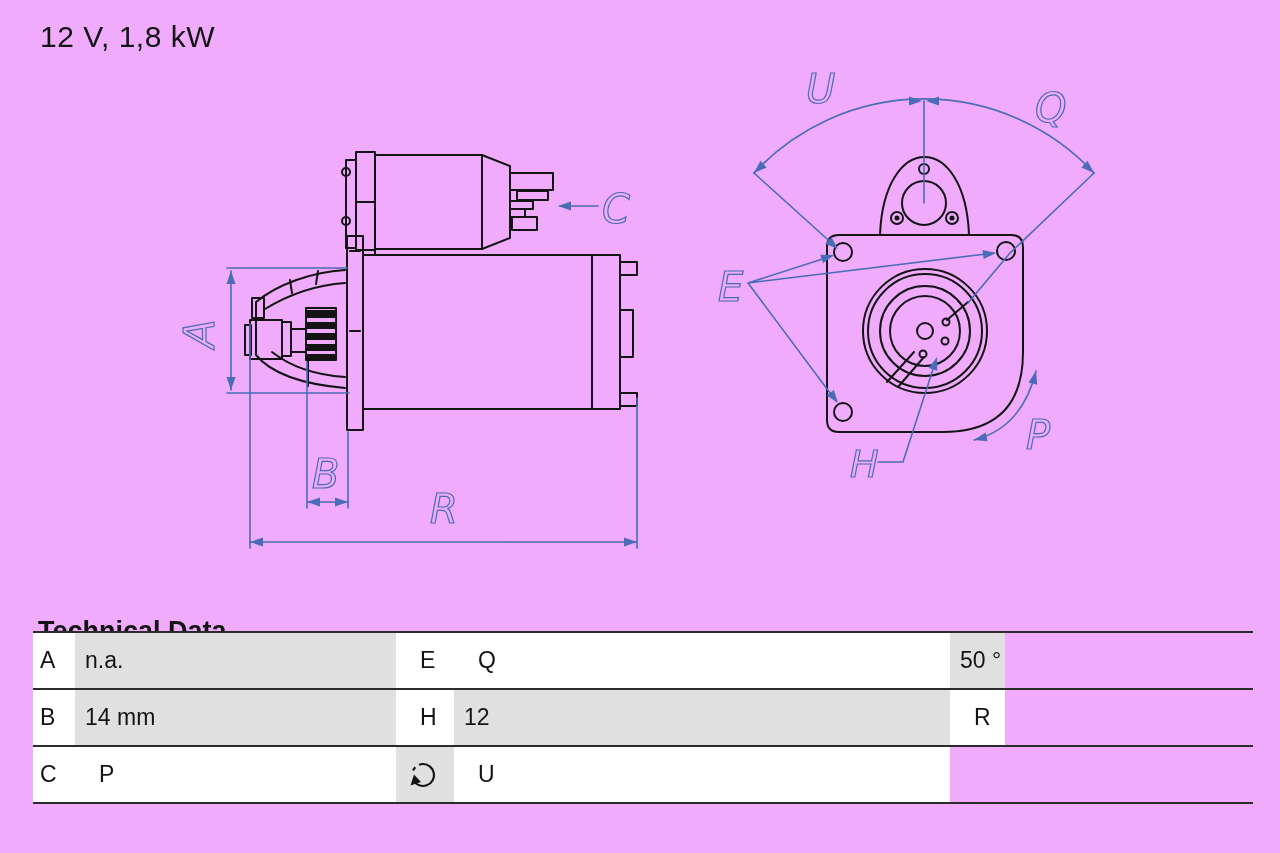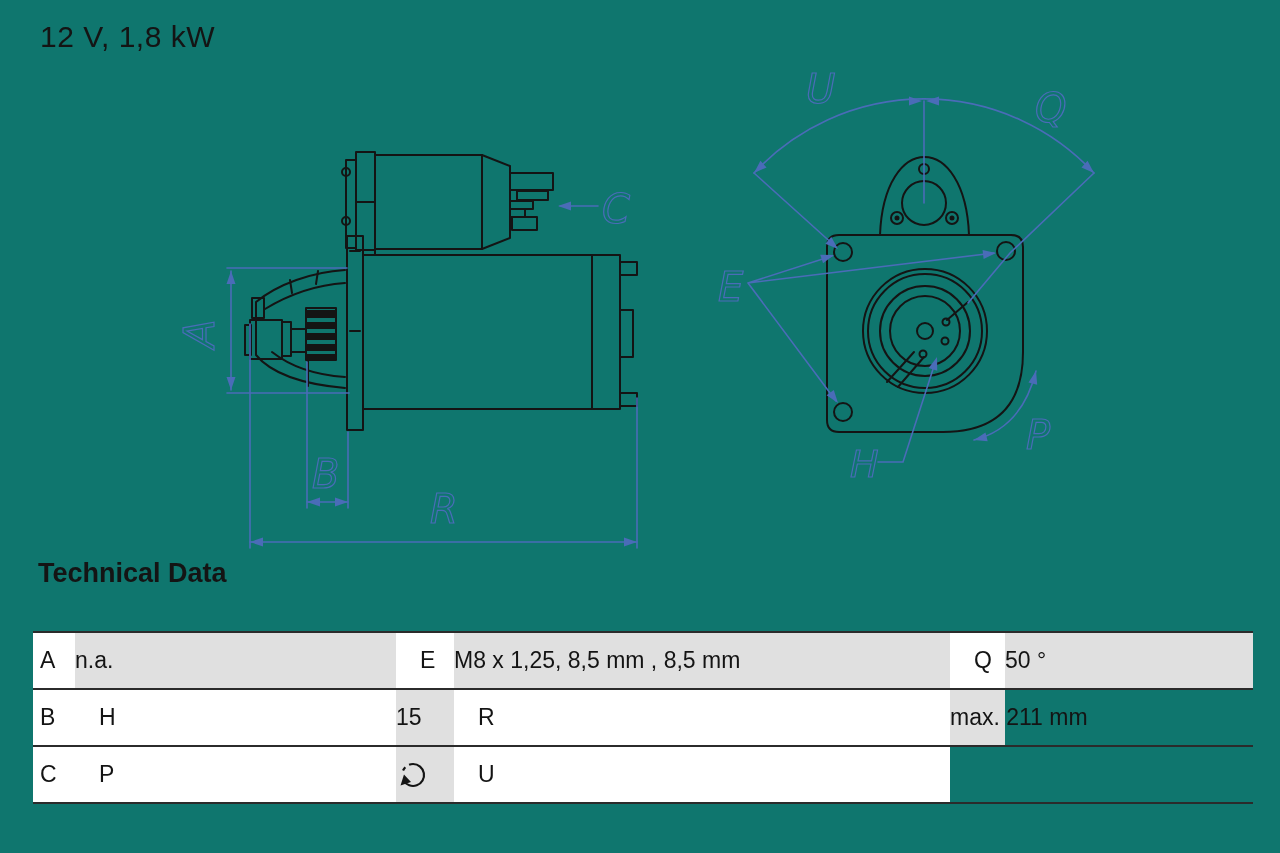--- a/index.html
+++ b/index.html
@@ -1,27 +1,27 @@
 <!DOCTYPE html>
 <html><head>
 <meta charset="utf-8">
 <style>
   html,body{margin:0;padding:0;background:#fff;}
-  #stage{position:relative;width:1280px;height:853px;background:#0f766e;overflow:hidden;
+  #stage{position:relative;width:1280px;height:853px;background:#f0abfc;overflow:hidden;
          font-family:"Liberation Sans",sans-serif;color:#141414;}
   #page-title{position:absolute;left:40px;top:20px;font-size:30px;font-weight:400;letter-spacing:.5px;}
   #drawing{position:absolute;left:0;top:0;}
-  #td-heading{position:absolute;left:38px;top:558px;font-size:27px;font-weight:700;}
+  #td-heading{position:absolute;left:38px;top:616px;font-size:27px;font-weight:700;}
   #td-table{position:absolute;left:33px;top:631px;width:1220px;border-bottom:2px solid #2b2b2b;}
   .td-row{display:grid;grid-template-columns:42px 321px 58px 496px 55px 248px;height:55px;
           border-top:2px solid #2b2b2b;font-size:23px;}
   .cell{display:flex;align-items:center;white-space:nowrap;overflow:visible;}
   .k{background:#fff;padding-left:7px;}
   .k.mid,.k.right{padding-left:24px;}
-  .v{background:#e0e0e0;}
+  .v{background:#e0e0e0;padding-left:10px;}
   .cadtext{font-family:"DejaVu Sans",sans-serif;font-style:italic;fill:none;
            stroke:#4a6cb8;stroke-width:1.2px;}
 </style>
 </head>
 <body>
 
 <div id="stage">
 
   <div id="page-title">12 V, 1,8 kW</div>
 
@@ -163,31 +163,30 @@
   </svg>
 
   <div id="td-heading">Technical Data</div>
 
   <div id="td-table">
 
     <div class="td-row">
       <div class="cell k">A</div>
       <div class="cell v">n.a.</div>
       <div class="cell k mid">E</div>
-      <div class="cell v">M8 x 1,25, 8,5 mm , 8,5 mm</div>
       <div class="cell k right">Q</div>
       <div class="cell v">50 °</div>
     </div>
 
     <div class="td-row">
       <div class="cell k">B</div>
+      <div class="cell v">14 mm</div>
       <div class="cell k mid">H</div>
-      <div class="cell v">15</div>
+      <div class="cell v">12</div>
       <div class="cell k right">R</div>
-      <div class="cell v">max. 211 mm</div>
     </div>
 
     <div class="td-row">
       <div class="cell k">C</div>
       <div class="cell k mid">P</div>
       <div class="cell v">
         <svg width="34" height="36" viewBox="0 0 34 36">
           <path d="M17,7 A11,11 0 1 1 7.5,23.5" fill="none" stroke="#141414" stroke-width="2.2"></path>
           <path d="M17,7 A11,11 0 0 0 6.2,16.5" fill="none" stroke="#141414" stroke-width="2.2" stroke-dasharray="4,4.5"></path>
           <polygon points="4.5,28.5 8,17.5 15,25" fill="#141414"></polygon>

